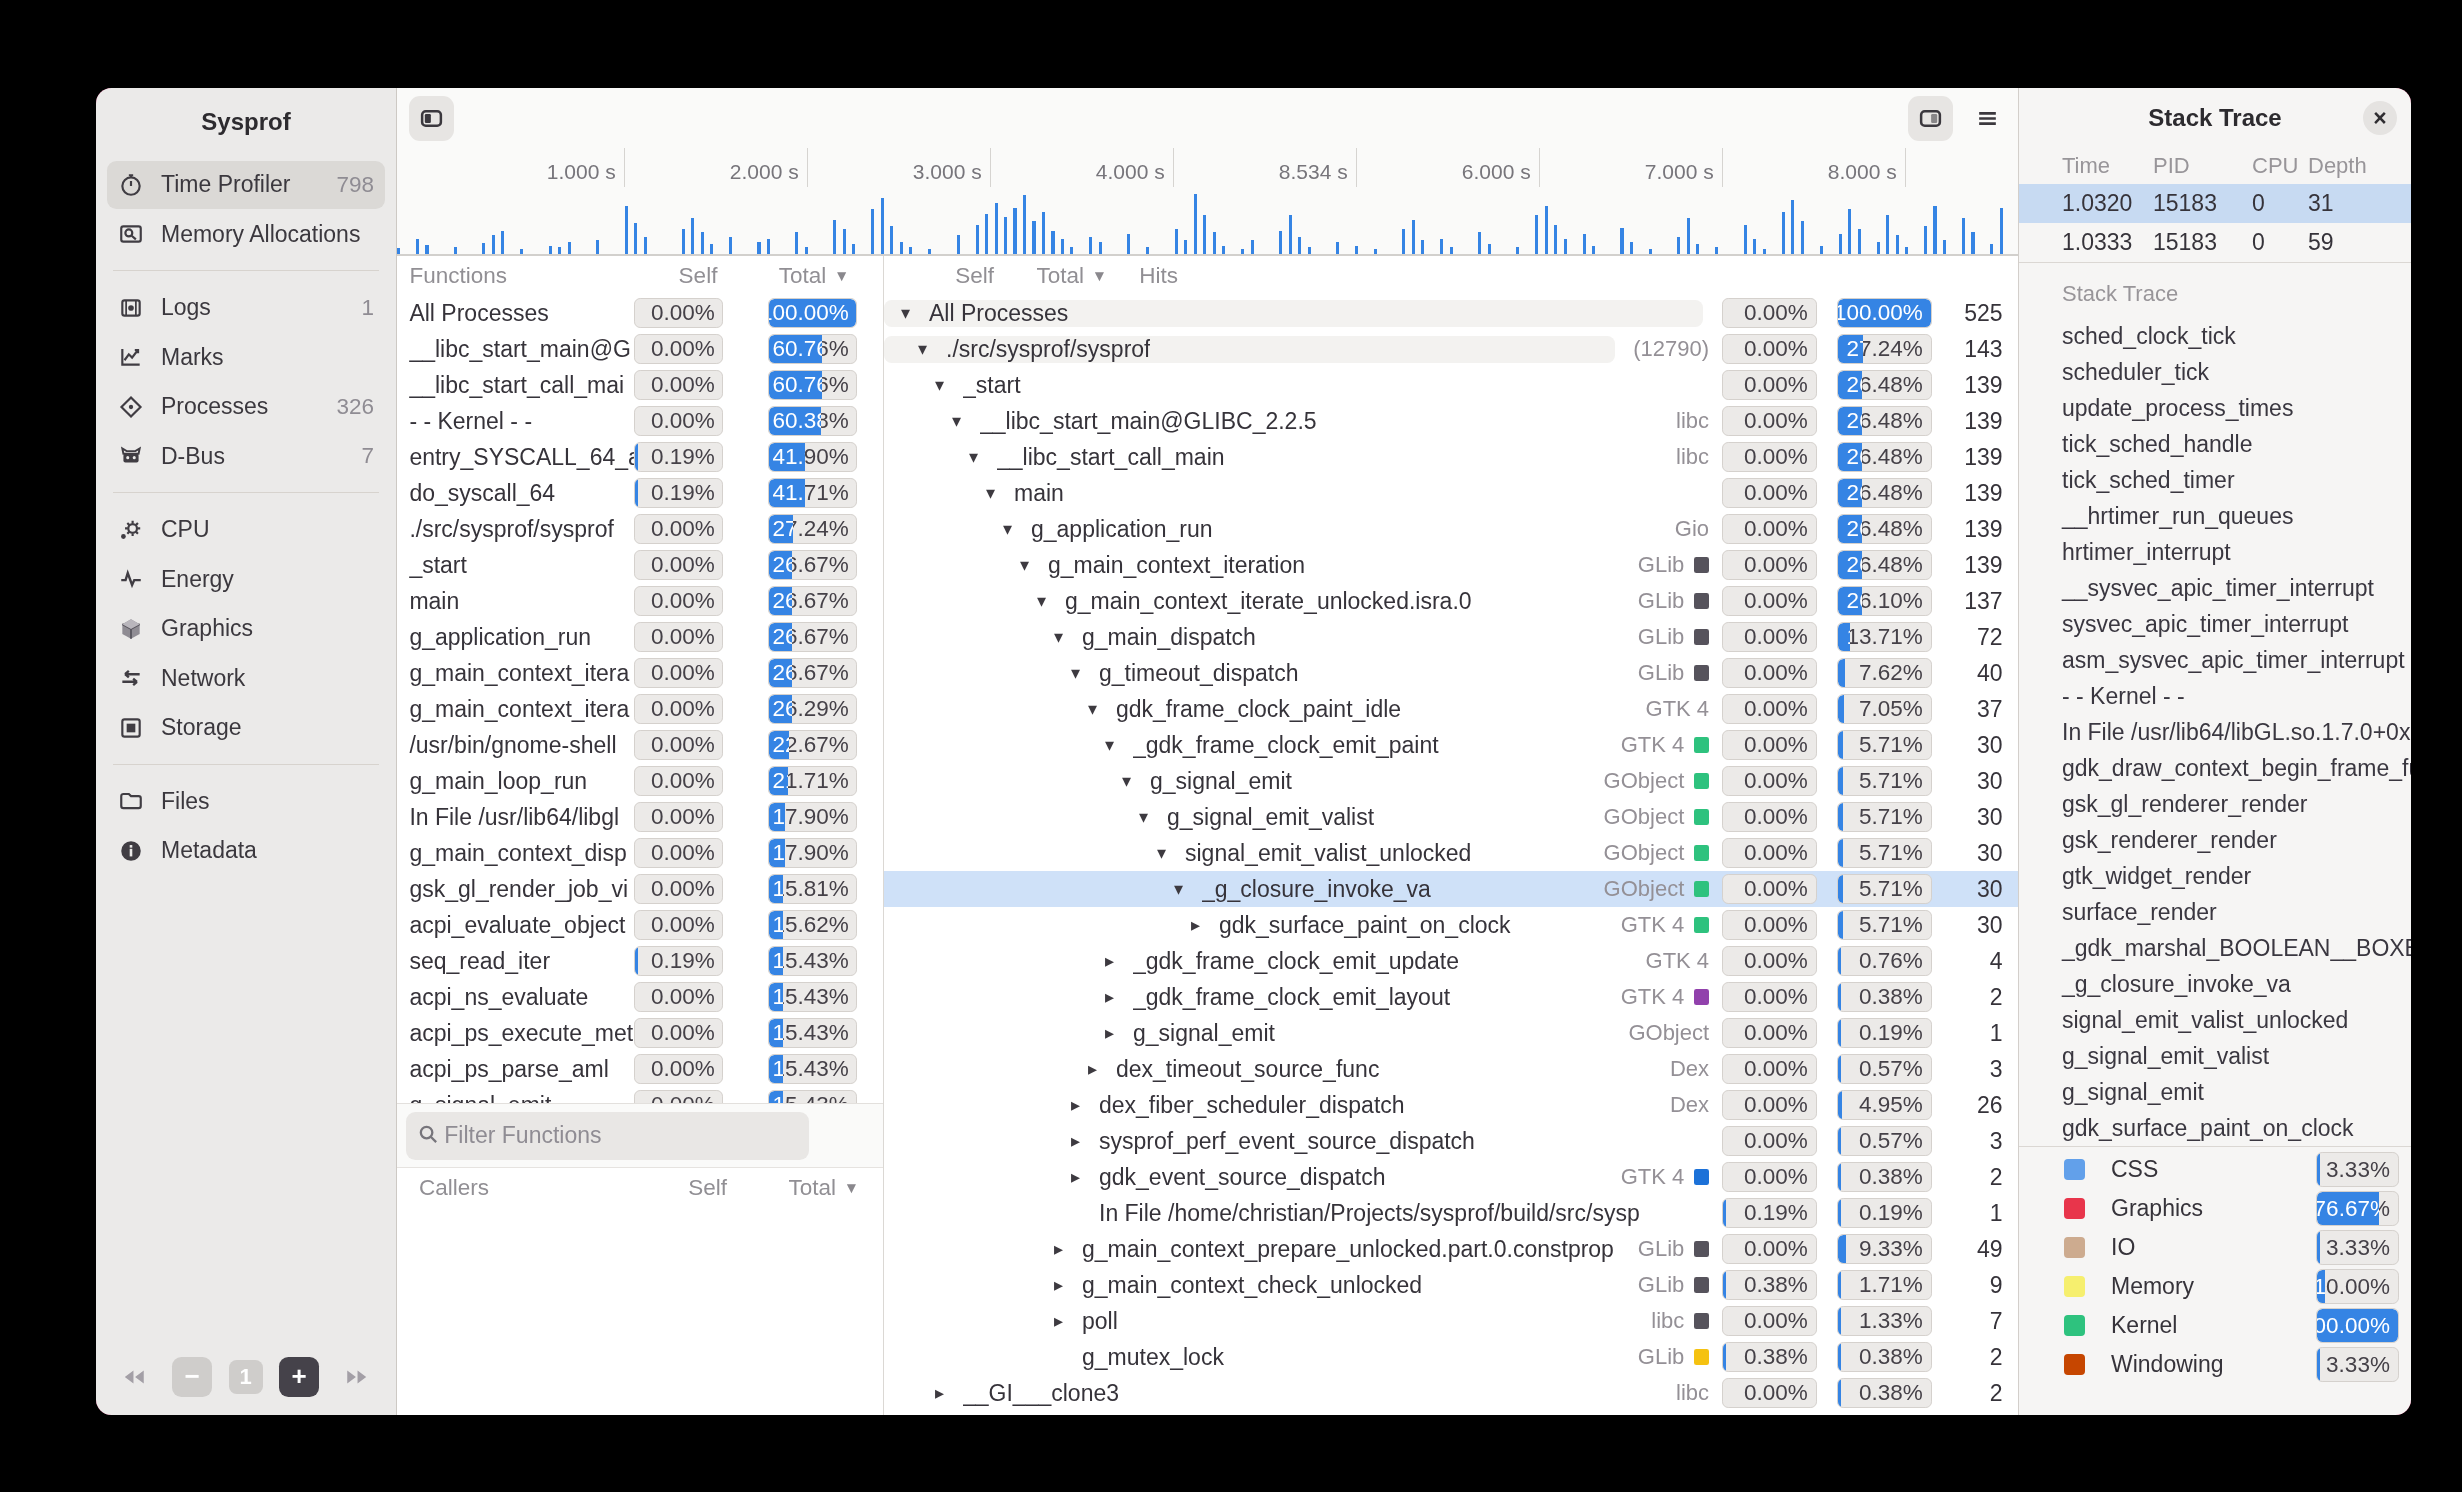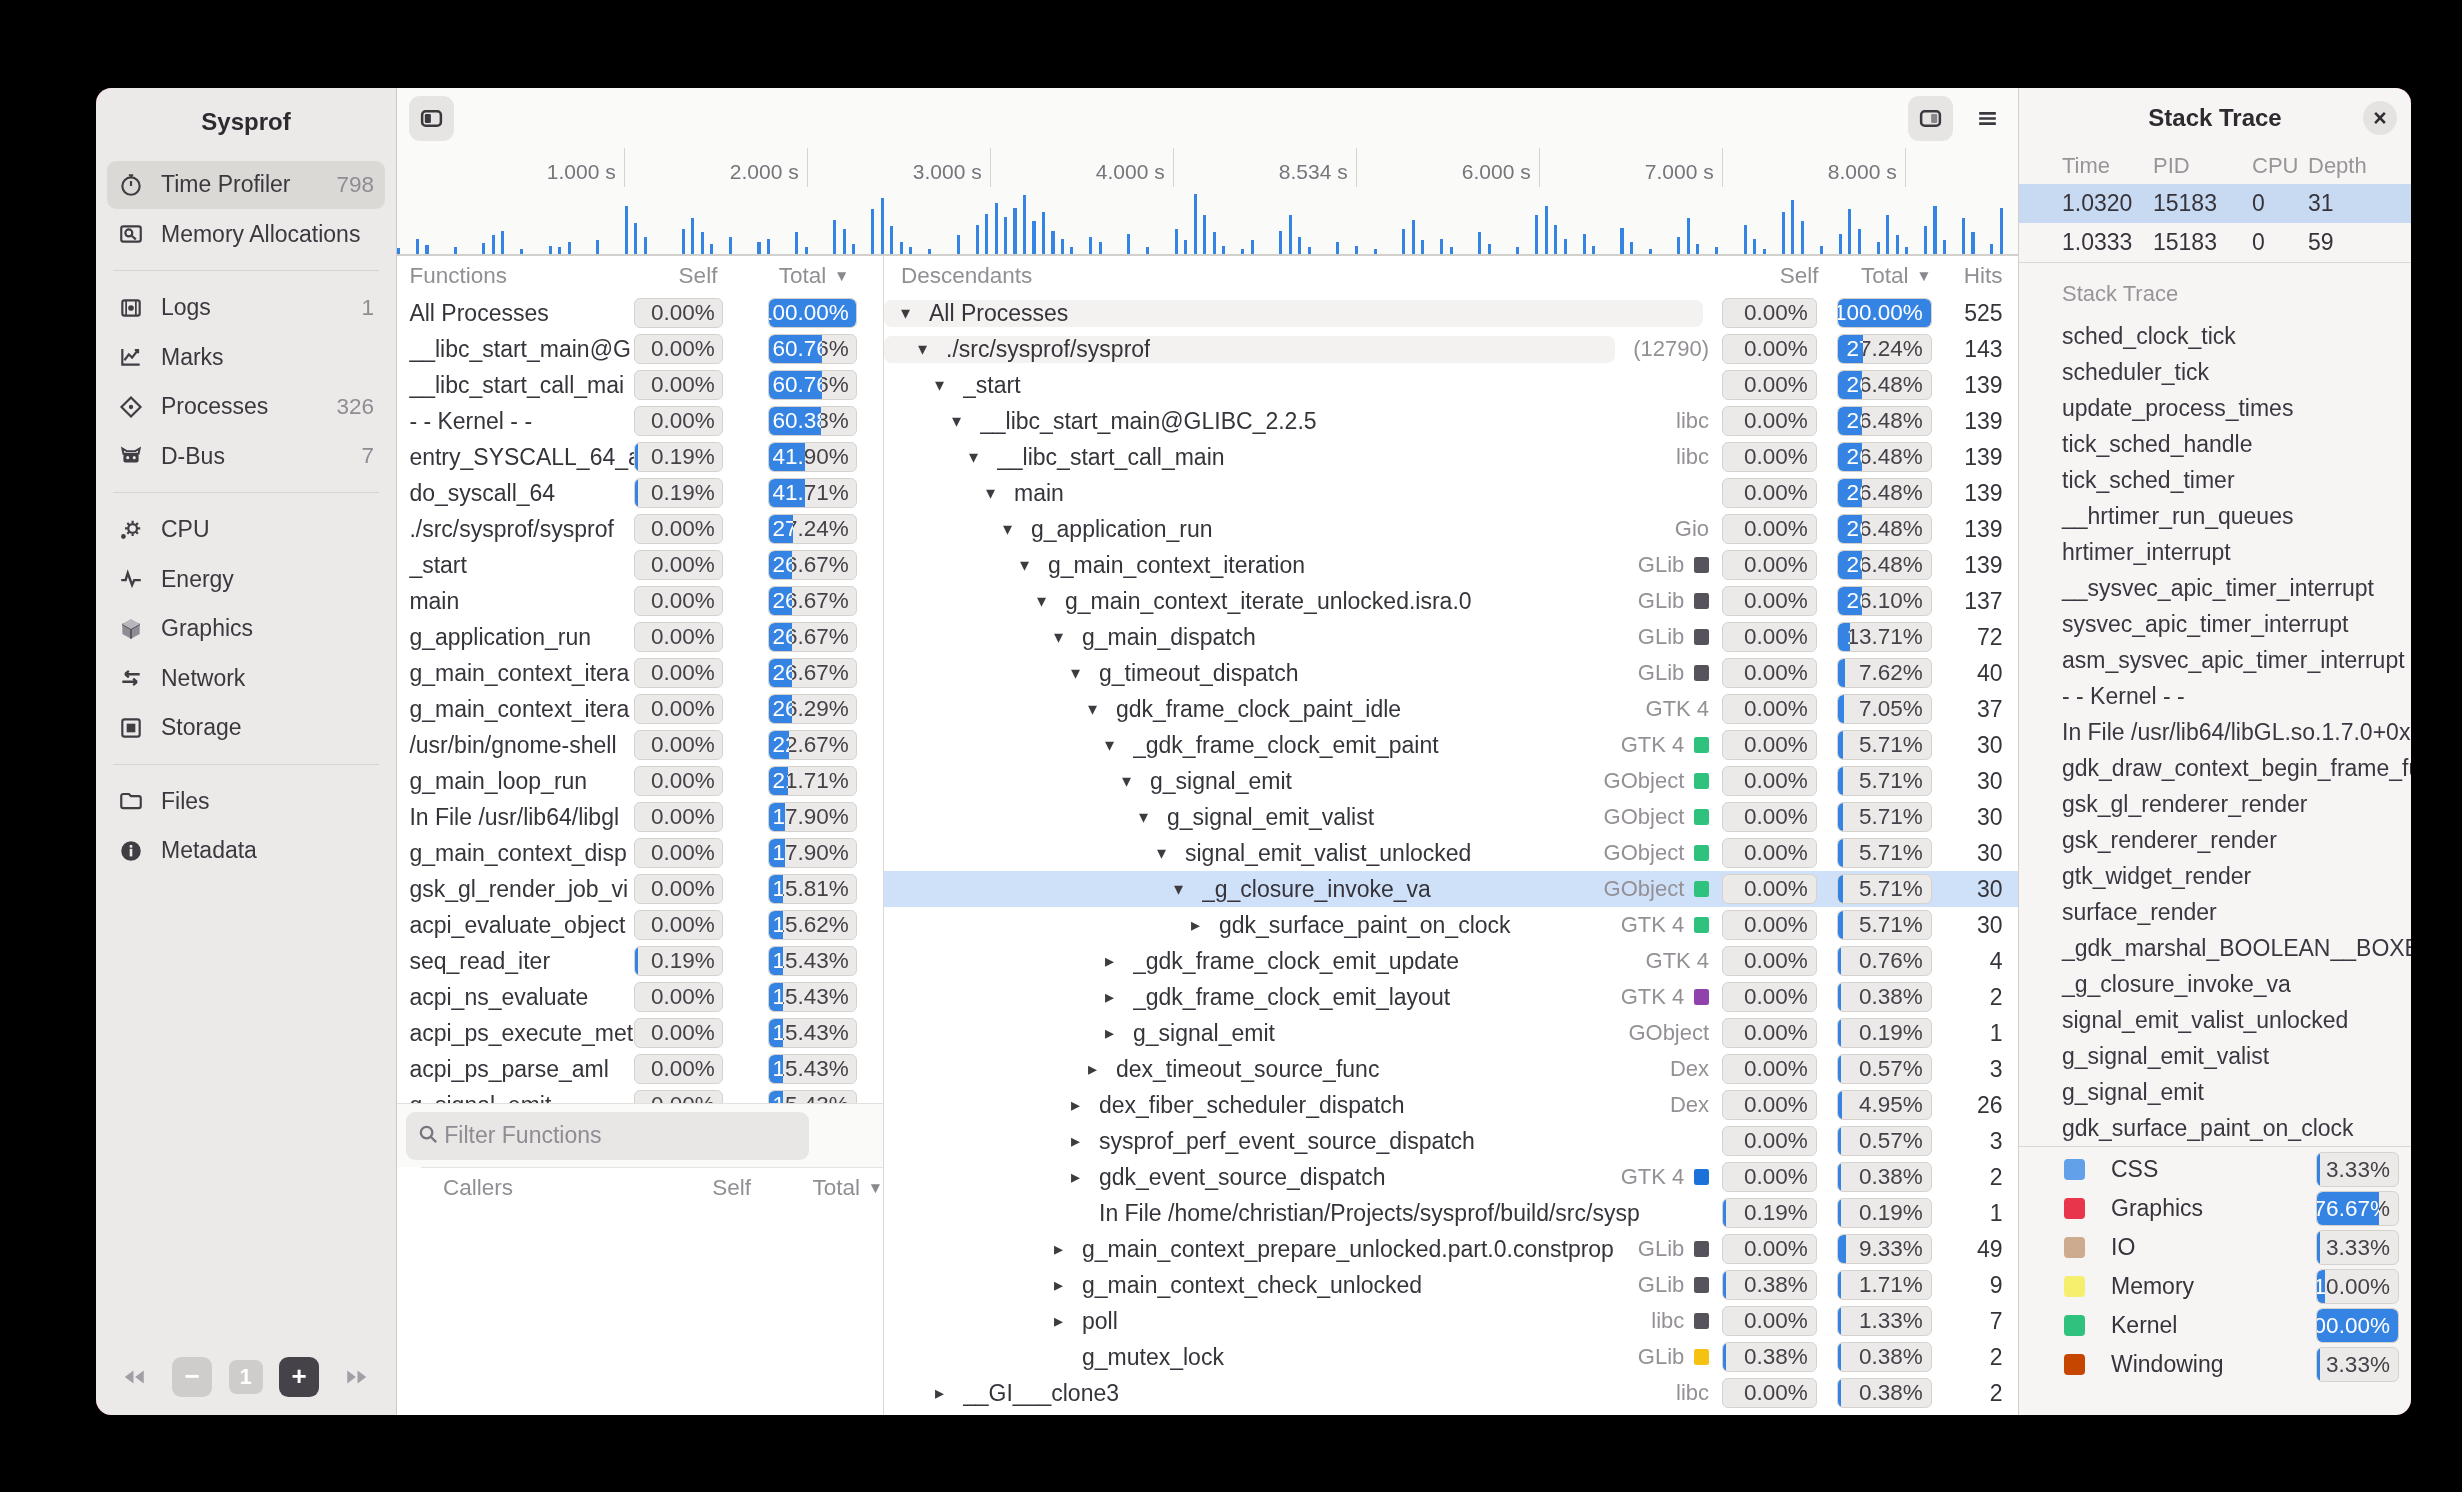--- a/index.html
+++ b/index.html
@@ -51,21 +51,21 @@
   .fn-list{height:808px;flex:none;overflow:hidden;}
   .fn-row{display:flex;align-items:center;height:36px;padding-left:12.4px;}
   .fn-name{width:225px;flex:none;font-size:23px;color:#36333a;white-space:nowrap;overflow:hidden;}
   .fn-total-wrap{margin-left:45px;}
 
   .filter-strip{flex:none;background:#fafaf9;padding:7.7px 74px 7.7px 9.3px;border-top:0.8px solid #e3e0dd;}
   .filter-input{height:48px;border-radius:9.3px;background:#e9e7e5;display:flex;align-items:center;padding:0 11px;}
   .filter-input svg{width:23px;height:23px;color:#77757b;flex:none;margin-right:9.3px;}
   .filter-input input{background:none;border:none;outline:none;font-size:23px;color:#3a373d;font-family:"Liberation Sans",sans-serif;width:100%;}
   .filter-input input::placeholder{color:#8f8c93;}
-  .callers-cols{padding-left:22px;border-top:0.8px solid #e6e3e0;margin-left:24px;}
+  .callers-cols{padding-left:22px;border-top:0.8px solid #e6e3e0;}
   .callers-list{flex:1;background:#fff;}
 
   
   .desc-panel{flex:1;display:flex;flex-direction:column;background:#fff;border-left:0.8px solid #dbd8d4;min-width:0;min-height:0;}
   .desc-cols{padding-left:17px;}
   .h-dname{flex:1;}
   .h-dself{width:93px;flex:none;text-align:right;}
   .h-dtotal{width:93px;flex:none;margin-left:20px;display:flex;justify-content:flex-end;align-items:center;}
   .h-dhits{width:71px;flex:none;text-align:right;padding-right:15.5px;}
   .desc-list{flex:1;overflow:hidden;}
@@ -851,21 +851,20 @@
             <span class="h-fntotal">
                 <span>Total</span>
                 <span class="sort-arrow">▼</span>
               </span>
           </div>
           <div class="callers-list"></div>
         </div>
 
         <div class="desc-panel">
           <div class="cols desc-cols">
-            <span class="h-dname">Descendants</span>
             <span class="h-dself">Self</span>
             <span class="h-dtotal">
                 <span>Total</span>
                 <span class="sort-arrow">▼</span>
               </span>
             <span class="h-dhits">Hits</span>
           </div>
           <div class="desc-list" id="desc-list">
               <div class="d-row pill">
                 <div class="d-tree">

